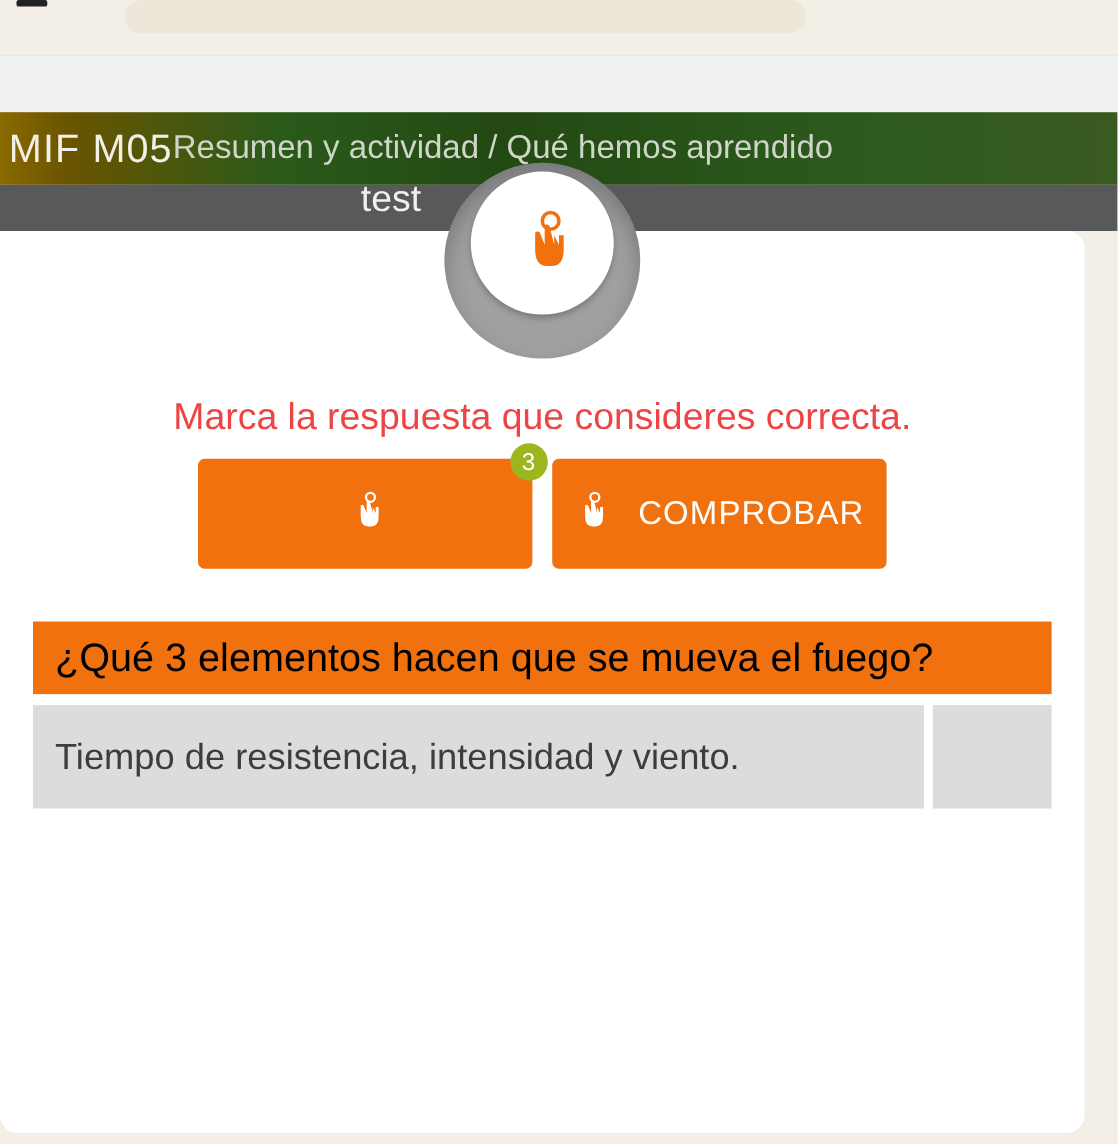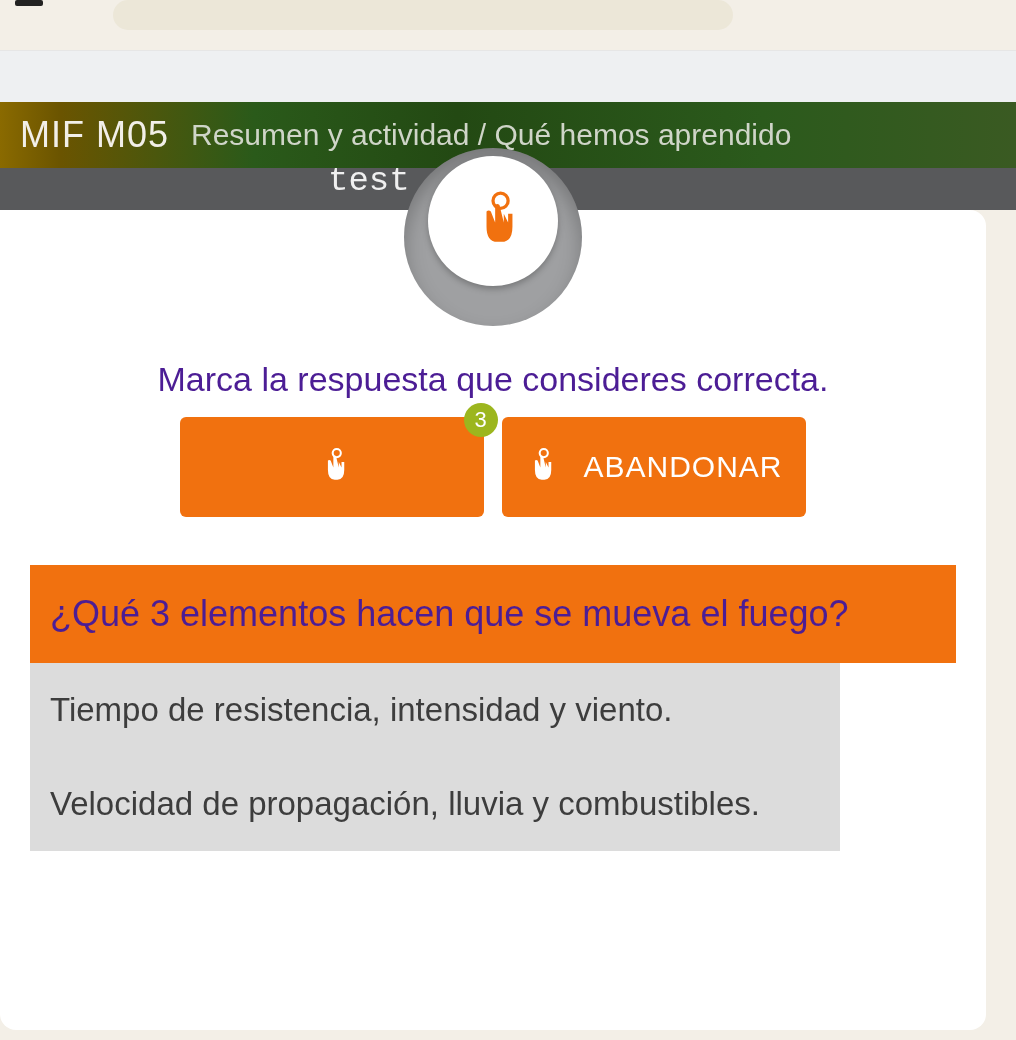--- a/index.html
+++ b/index.html
@@ -30,22 +30,21 @@
     .grey-strip {
       height: 52px;
       background: #eef0f2;
       border-top: 1px solid #e6e6e6;
     }
     .hero-bar {
       height: 66px;
       background: linear-gradient(90deg, #8a6a00 0%, #6a5400 6%, #2a5a1a 25%, #234913 45%, #2b5a1c 75%, #3a5a22 100%);
       display: flex;
       align-items: center;
-      padding: 0 20px;
-      gap: 22px;
+      padding: 0 8px;
       position: relative;
     }
     .hero-course {
       color: #f2efe8;
       font-size: 36px;
       font-weight: 400;
       letter-spacing: 1px;
     }
     .breadcrumb {
       color: #cfd5c8;
@@ -56,21 +55,21 @@
     .subtitle-wrap {
       height: 42px;
       background: #58595b;
       display: flex;
       align-items: flex-start;
       padding-left: 328px;
       color: #f0f0f0;
       font-size: 34px;
       position: relative;
     }
-    .subtitle-text { margin-top: -6px; font-family: Liberation Mono, monospace; }
+    .subtitle-text { margin-top: -6px; }
     .card {
       background: #ffffff;
       margin: 0 15px 0 0;
       border-radius: 0 16px 16px 16px;
       padding: 0 0 80px 0;
       position: relative;
       min-height: 820px;
     }
     .badge-ring {
       width: 178px;
@@ -93,21 +92,21 @@
       border-radius: 50%;
       background: #ffffff;
       display: flex;
       align-items: center;
       justify-content: center;
       box-shadow: 0 3px 6px rgba(0,0,0,.25);
     }
     .tap-icon svg { width: 44px; height: 54px; }
     .instructions {
       text-align: center;
-      color: #4c1d95;
+      color: #ef4444;
       font-size: 34px;
       padding-top: 150px;
       padding-bottom: 18px;
     }
     .btn-row {
       display: flex;
       justify-content: center;
       gap: 18px;
       margin-bottom: 48px;
       position: relative;
@@ -141,29 +140,29 @@
       font-size: 22px;
       display: flex;
       align-items: center;
       justify-content: center;
     }
     .question-wrap {
       margin: 0 30px 0 30px;
     }
     .question-header {
       background: #f1710f;
-      color: #4c1d95;
+      color: #000000;
       font-size: 36px;
       font-weight: 500;
-      padding: 28px 20px;
+      padding: 12px 20px;
     }
     .answer-row {
       display: flex;
+      margin-top: 10px;
       gap: 8px;
-      align-items: flex-end;
     }
     .answer-text {
       flex: 1;
       background: #dcdcdc;
       color: #3d3d3d;
       font-size: 33px;
       padding: 28px 20px;
     }
     .answer-check {
       width: 108px;
@@ -212,33 +211,29 @@
         </span>
         <span class="count-badge">3</span>
       </button>
       <button class="btn">
         <span class="mini-tap">
           <svg viewBox="0 0 40 50" fill="#ffffff">
             <circle cx="27" cy="9" r="6" fill="none" stroke="#ffffff" stroke-width="3"></circle>
             <path d="M14 20 L14 34 Q14 48 24 48 L28 48 Q38 48 38 34 L38 22 L34 22 L34 30 L30 22 L30 30 L26 14 Q24 12 22 14 L22 30 L18 20 Q16 18 14 20 Z"></path>
           </svg>
         </span>
-        <span>ABANDONAR</span>
+        <span>COMPROBAR</span>
       </button>
     </div>
 
     <div class="question-wrap">
       <div class="question-header">¿Qué 3 elementos hacen que se mueva el fuego?</div>
 
       <div class="answer-row">
         <div class="answer-text">Tiempo de resistencia, intensidad y viento.</div>
         <div class="answer-check"></div>
       </div>
       <div class="answer-row">
         <div class="answer-check"></div>
       </div>
-      <div class="answer-row">
-        <div class="answer-text">Velocidad de propagación, lluvia y combustibles.</div>
-        <div class="answer-check"></div>
-      </div>
     </div>
   </div>
 </div>
 
 </body></html>

